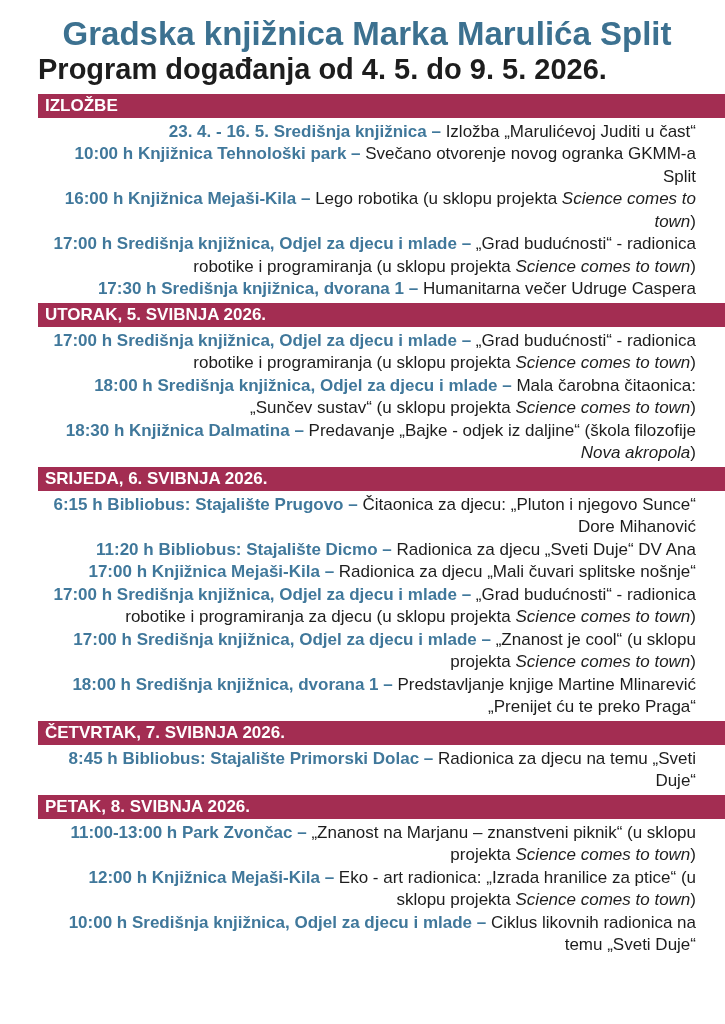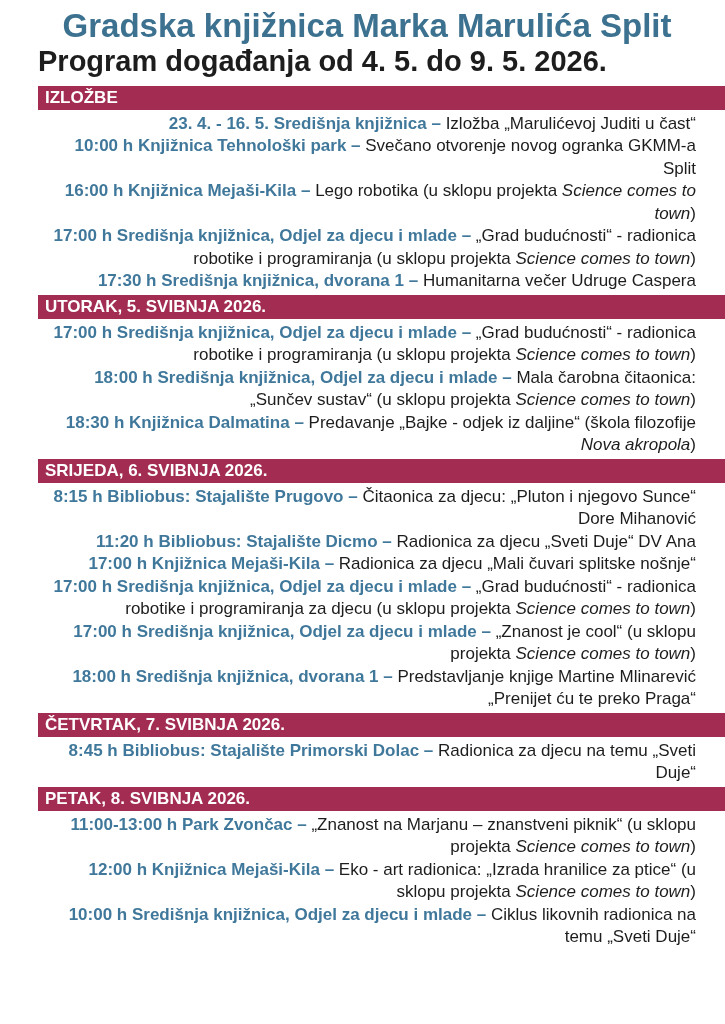--- a/index.html
+++ b/index.html
@@ -4,21 +4,21 @@
 <style>
   html, body { margin: 0; padding: 0; }
   body { background: #ffffff; }
   .page {
     position: relative;
     width: 725px;
     height: 1024px;
     margin: 0 auto;
     background: var(--page-bg, #ffffff);
     box-sizing: border-box;
-    padding: 8px 27px 0 38px;
+    padding: 16px 27px 0 38px;
     overflow: hidden;
     font-family: "Liberation Sans", "DejaVu Sans", sans-serif;
     color: var(--body-text, #1d1d1d);
   }
   .doc-title {
     margin: 0 0 2px 0;
     width: 658px;
     text-align: center;
     font-size: 33px;
     line-height: 1.1;
@@ -71,21 +71,21 @@
       <p class="event"><span class="lead">23. 4. - 16. 5. Središnja knjižnica – </span><span class="desc"><span>Izložba „Marulićevoj Juditi u čast“</span></span></p>
       <p class="event"><span class="lead">10:00 h Knjižnica Tehnološki park – </span><span class="desc"><span>Svečano otvorenje novog ogranka GKMM-a Split</span></span></p>
       <p class="event"><span class="lead">16:00 h Knjižnica Mejaši-Kila – </span><span class="desc"><span>Lego robotika (u sklopu projekta </span><em>Science comes to town</em><span>)</span></span></p>
       <p class="event"><span class="lead">17:00 h Središnja knjižnica, Odjel za djecu i mlade – </span><span class="desc"><span>„Grad budućnosti“ - radionica robotike i programiranja (u sklopu projekta </span><em>Science comes to town</em><span>)</span></span></p>
       <p class="event"><span class="lead">17:30 h Središnja knjižnica, dvorana 1 – </span><span class="desc"><span>Humanitarna večer Udruge Caspera</span></span></p>
       <div class="bar"><span>UTORAK, 5. SVIBNJA 2026.</span></div>
       <p class="event"><span class="lead">17:00 h Središnja knjižnica, Odjel za djecu i mlade – </span><span class="desc"><span>„Grad budućnosti“ - radionica robotike i programiranja (u sklopu projekta </span><em>Science comes to town</em><span>)</span></span></p>
       <p class="event"><span class="lead">18:00 h Središnja knjižnica, Odjel za djecu i mlade – </span><span class="desc"><span>Mala čarobna čitaonica: „Sunčev sustav“ (u sklopu projekta </span><em>Science comes to town</em><span>)</span></span></p>
       <p class="event"><span class="lead">18:30 h Knjižnica Dalmatina – </span><span class="desc"><span>Predavanje „Bajke - odjek iz daljine“ (škola filozofije </span><em>Nova akropola</em><span>)</span></span></p>
       <div class="bar"><span>SRIJEDA, 6. SVIBNJA 2026.</span></div>
-      <p class="event"><span class="lead">8:15 h Bibliobus: Stajalište Prugovo – </span><span class="desc"><span>Čitaonica za djecu: „Pluton i njegovo Sunce“ Dore Mihanović</span></span></p>
+      <p class="event"><span class="lead">6:15 h Bibliobus: Stajalište Prugovo – </span><span class="desc"><span>Čitaonica za djecu: „Pluton i njegovo Sunce“ Dore Mihanović</span></span></p>
       <p class="event"><span class="lead">11:20 h Bibliobus: Stajalište Dicmo – </span><span class="desc"><span>Radionica za djecu „Sveti Duje“ DV Ana</span></span></p>
       <p class="event"><span class="lead">17:00 h Knjižnica Mejaši-Kila – </span><span class="desc"><span>Radionica za djecu „Mali čuvari splitske nošnje“</span></span></p>
       <p class="event"><span class="lead">17:00 h Središnja knjižnica, Odjel za djecu i mlade – </span><span class="desc"><span>„Grad budućnosti“ - radionica robotike i programiranja za djecu (u sklopu projekta </span><em>Science comes to town</em><span>)</span></span></p>
       <p class="event"><span class="lead">17:00 h Središnja knjižnica, Odjel za djecu i mlade – </span><span class="desc"><span>„Znanost je cool“ (u sklopu projekta </span><em>Science comes to town</em><span>)</span></span></p>
       <p class="event"><span class="lead">18:00 h Središnja knjižnica, dvorana 1 – </span><span class="desc"><span>Predstavljanje knjige Martine Mlinarević „Prenijet ću te preko Praga“</span></span></p>
       <div class="bar"><span>ČETVRTAK, 7. SVIBNJA 2026.</span></div>
       <p class="event"><span class="lead">8:45 h Bibliobus: Stajalište Primorski Dolac – </span><span class="desc"><span>Radionica za djecu na temu „Sveti Duje“</span></span></p>
       <div class="bar"><span>PETAK, 8. SVIBNJA 2026.</span></div>
       <p class="event"><span class="lead">11:00-13:00 h Park Zvončac – </span><span class="desc"><span>„Znanost na Marjanu – znanstveni piknik“ (u sklopu projekta </span><em>Science comes to town</em><span>)</span></span></p>
       <p class="event"><span class="lead">12:00 h Knjižnica Mejaši-Kila – </span><span class="desc"><span>Eko - art radionica: „Izrada hranilice za ptice“ (u sklopu projekta </span><em>Science comes to town</em><span>)</span></span></p>

